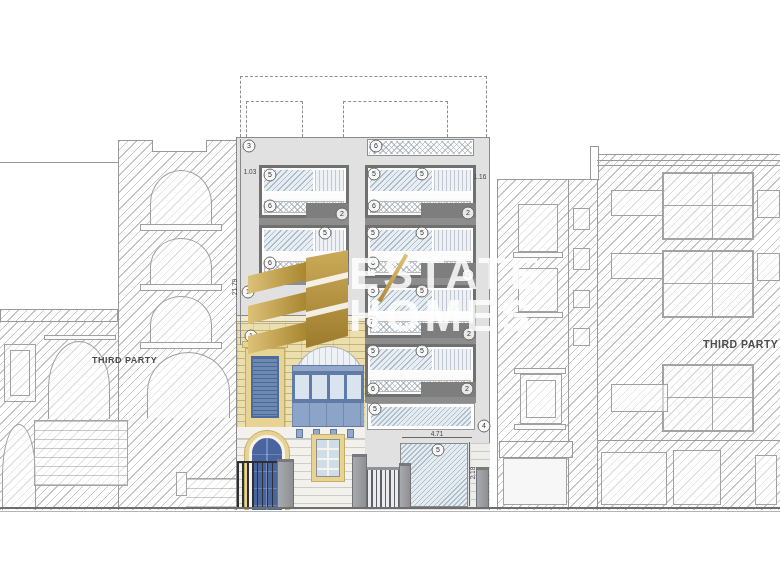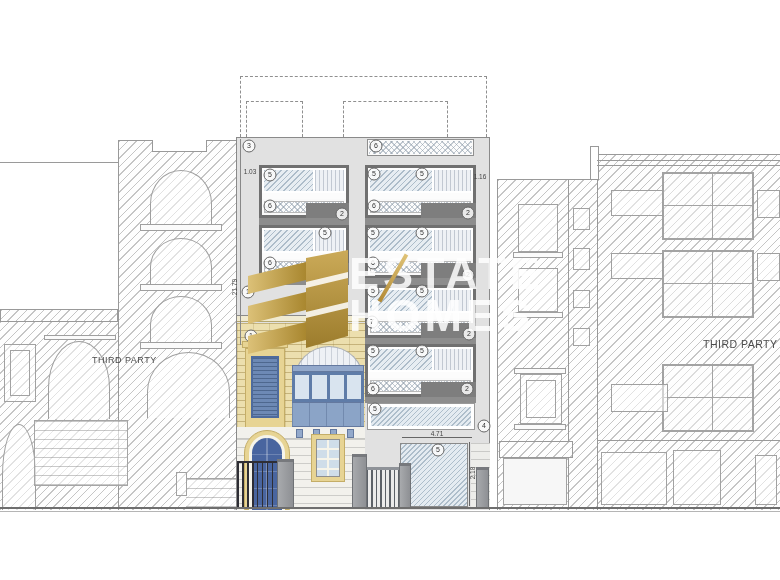--- a/index.html
+++ b/index.html
@@ -33,21 +33,21 @@
   .wmid{flex:.45;background:#fcfcfc;}
   .wbot{flex:.9;position:relative;background:#fff;margin:2px;}
   .rail{position:absolute;inset:0;border:1px solid #b9b9b9;}
   .dark{position:absolute;right:-5px;bottom:-5px;width:54%;height:125%;background:#7e7e7e;}
   .slab{background:#8d8d8d;}
   .dash{border:1.2px dashed #8f8f8f;border-bottom:none;}
 
   
   .callout{position:absolute;transform:translate(-50%,-50%);width:11px;height:11px;border:1px solid #666;border-radius:50%;background:rgba(252,252,252,.85);font-size:7px;line-height:10px;text-align:center;color:#333;z-index:25;}
   .dim{position:absolute;transform:translate(-50%,-50%);font-size:6.5px;color:#444;white-space:nowrap;z-index:25;}
-  .party-label{position:absolute;color:#4c4c4c;letter-spacing:.5px;z-index:5;}
+  .party-label{position:absolute;color:#4c4c4c;letter-spacing:.5px;z-index:5;font-weight:bold;}
 
   
   .wm{position:absolute;left:349px;top:253px;width:230px;color:#fff;font-weight:bold;z-index:30;}
   .wm1,.wm2{font-size:45px;line-height:42px;letter-spacing:4px;opacity:.85;}
   .wm3{font-size:19px;letter-spacing:11px;opacity:.45;margin-top:5px;font-weight:bold;}
   .slash{position:absolute;left:391px;top:251px;width:4px;height:54px;background:linear-gradient(180deg,#dfc276,#b28a35);transform:rotate(30deg);z-index:31;}
 
   .fence-dark{background-image:repeating-linear-gradient(90deg,#2e2e35 0 1.5px,transparent 1.5px 5px);border-top:2px solid #2e2e35;}
   .fence-light{background-color:rgba(242,242,242,.6);background-image:repeating-linear-gradient(90deg,#5c6168 0 1.5px,transparent 1.5px 4.5px);border-top:3px solid #8e9298;}
   .post{background:linear-gradient(90deg,#a8aaad,#8e9094);border:1px solid #6f7276;border-top:3px solid #77797d;}

